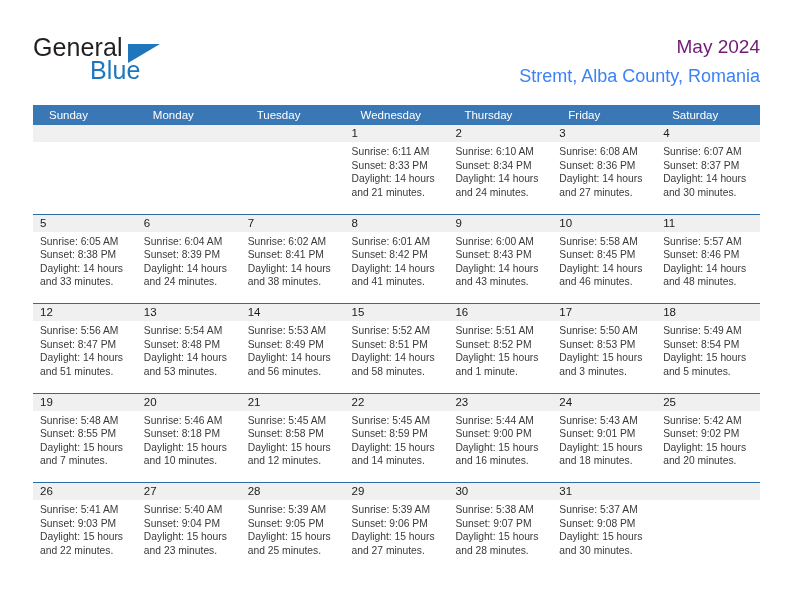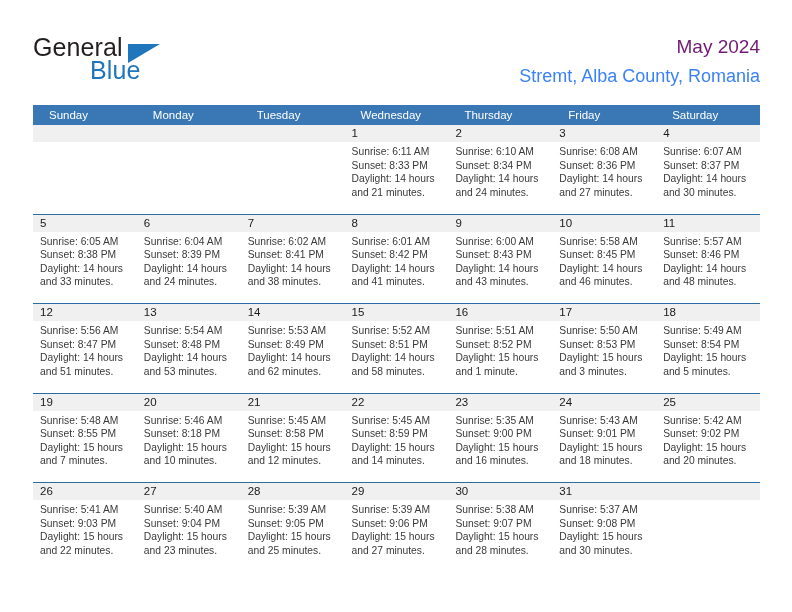--- a/index.html
+++ b/index.html
@@ -311,21 +311,21 @@
               <div>Daylight: 14 hours</div>
               <div>and 53 minutes.</div>
             </div>
           </div>
           <div class="cell">
             <div class="daynum-band">14</div>
             <div class="cell-body">
               <div>Sunrise: 5:53 AM</div>
               <div>Sunset: 8:49 PM</div>
               <div>Daylight: 14 hours</div>
-              <div>and 62 minutes.</div>
+              <div>and 56 minutes.</div>
             </div>
           </div>
           <div class="cell">
             <div class="daynum-band">15</div>
             <div class="cell-body">
               <div>Sunrise: 5:52 AM</div>
               <div>Sunset: 8:51 PM</div>
               <div>Daylight: 14 hours</div>
               <div>and 58 minutes.</div>
             </div>
@@ -391,21 +391,21 @@
             <div class="cell-body">
               <div>Sunrise: 5:45 AM</div>
               <div>Sunset: 8:59 PM</div>
               <div>Daylight: 15 hours</div>
               <div>and 14 minutes.</div>
             </div>
           </div>
           <div class="cell">
             <div class="daynum-band">23</div>
             <div class="cell-body">
-              <div>Sunrise: 5:35 AM</div>
+              <div>Sunrise: 5:44 AM</div>
               <div>Sunset: 9:00 PM</div>
               <div>Daylight: 15 hours</div>
               <div>and 16 minutes.</div>
             </div>
           </div>
           <div class="cell">
             <div class="daynum-band">24</div>
             <div class="cell-body">
               <div>Sunrise: 5:43 AM</div>
               <div>Sunset: 9:01 PM</div>

